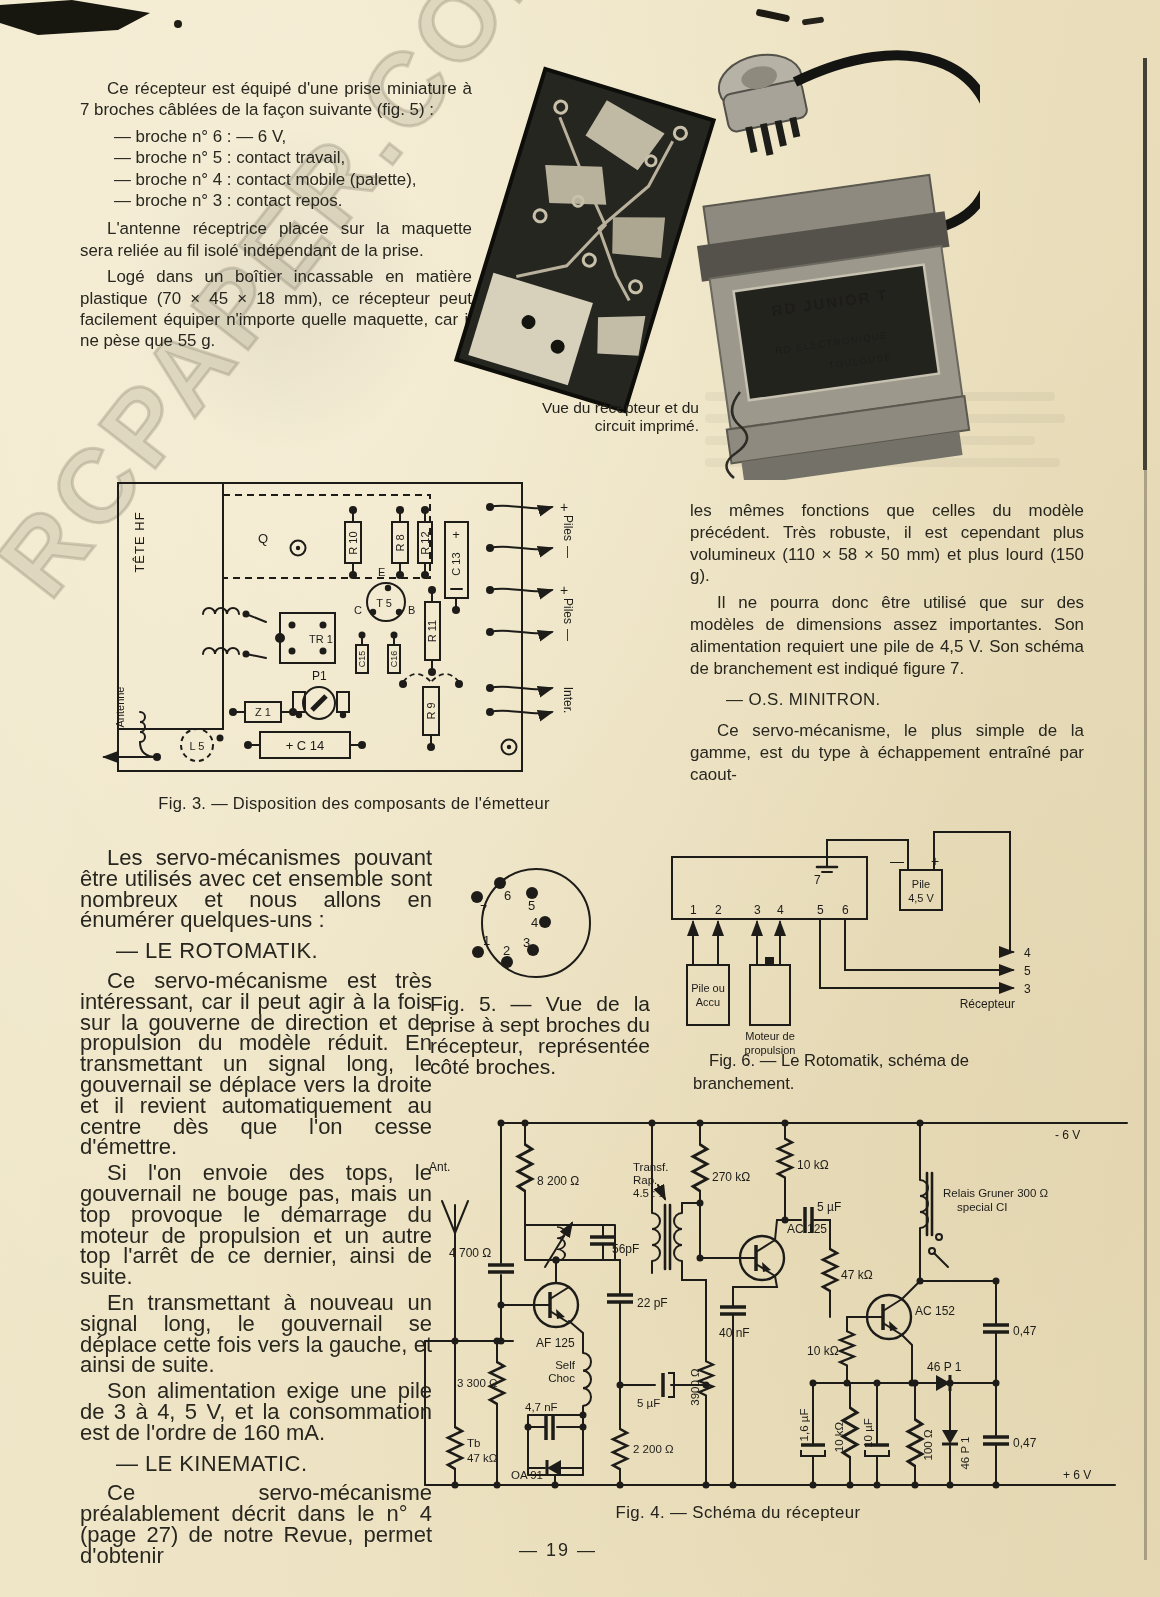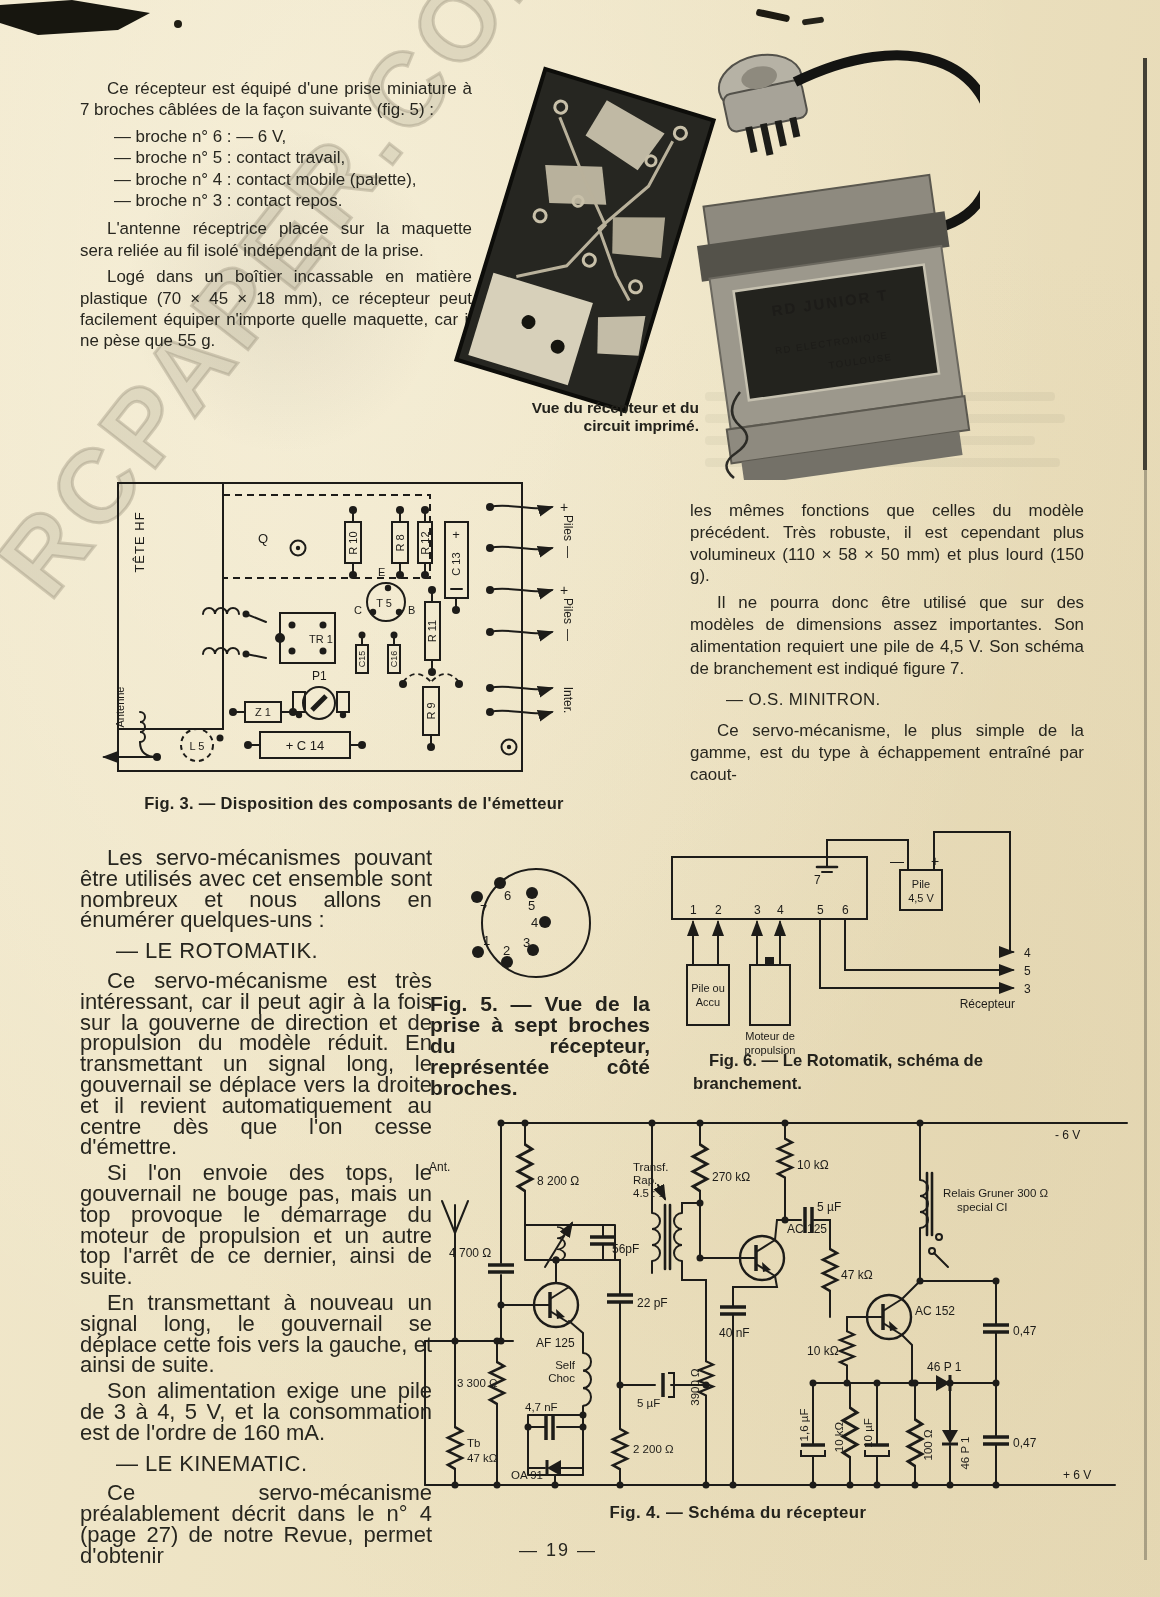--- a/index.html
+++ b/index.html
@@ -12,21 +12,21 @@
       linear-gradient(100deg,#f1e8cc 0%,#ece1c0 55%,#e6d9b5 100%);}
   .abs{position:absolute}
   .col{position:absolute;text-align:justify}
   .col p{margin:0 0 5px;text-indent:27px}
   .col p.noind{text-indent:0}
   .col .sub{margin:10px 0 9px;padding-left:36px;letter-spacing:.4px}
   .c1{left:80px;top:78px;width:392px;font-size:16.9px;line-height:21.4px}
   .c1 .bullets div{padding-left:64px;text-indent:-30px;margin:0}
   .c2{left:690px;top:500px;width:394px;font-size:16.9px;line-height:21.8px}
   .c3{left:80px;top:848px;width:352px;font-size:22px;line-height:20.8px}
-  .caption{position:absolute;font-weight:bold;color:#23221c}
+  .caption{position:absolute;font-weight:normal;color:#23221c}
   .cap-photo{left:487px;top:399px;width:212px;font-size:15.5px;line-height:18px;text-align:right}
   .cap-f3{left:118px;top:794px;width:472px;font-size:16.5px;text-align:center;letter-spacing:.3px}
   .cap-f5{left:430px;top:993px;width:220px;font-size:21px;line-height:21px;text-align:justify}
   .cap-f6{left:693px;top:1049px;width:396px;font-size:16.6px;line-height:23px}
   .cap-f6 .l1{text-indent:16px}
   .cap-f4{left:598px;top:1503px;width:280px;font-size:16.8px;text-align:center;letter-spacing:.4px}
   .pageno{left:498px;top:1540px;width:120px;font-size:18px;text-align:center;letter-spacing:2px;position:absolute}
   .watermark{position:absolute;left:-25px;top:545px;transform:rotate(-52deg);transform-origin:0 0;
     font-weight:bold;font-size:104px;letter-spacing:7px;white-space:nowrap;
     color:rgba(152,144,124,.22);-webkit-text-stroke:3px rgba(140,131,112,.34);pointer-events:none}

